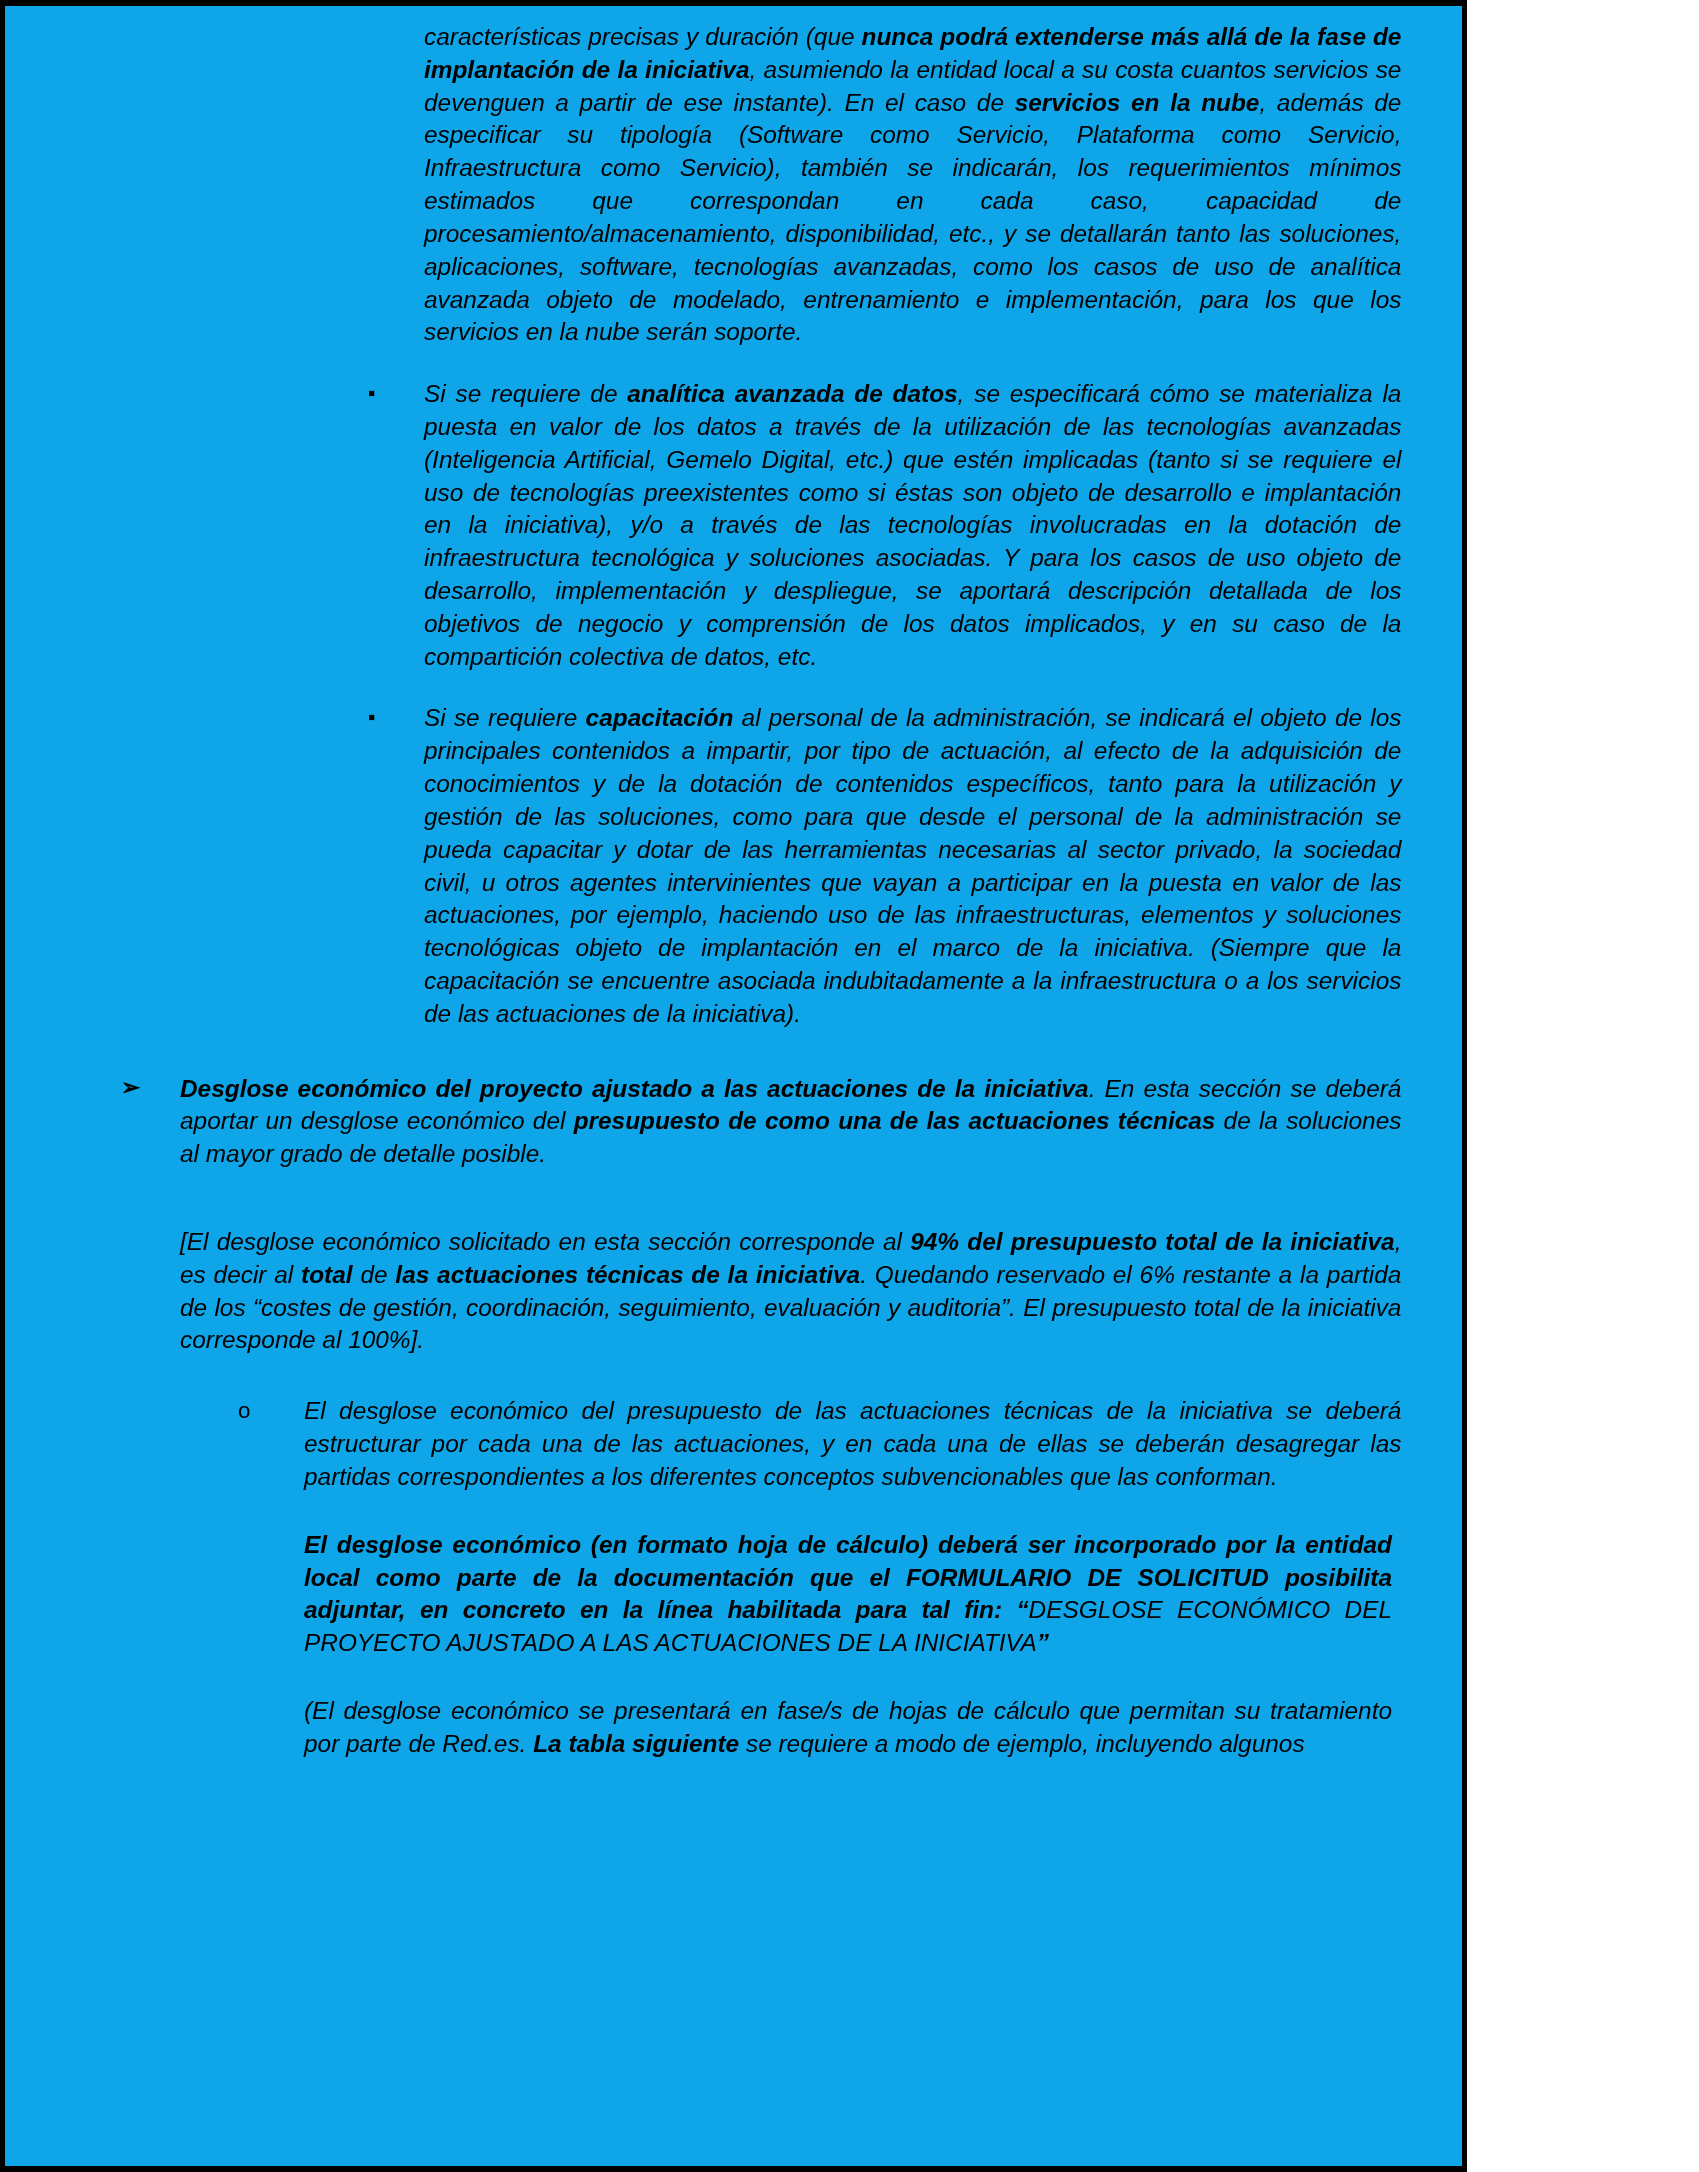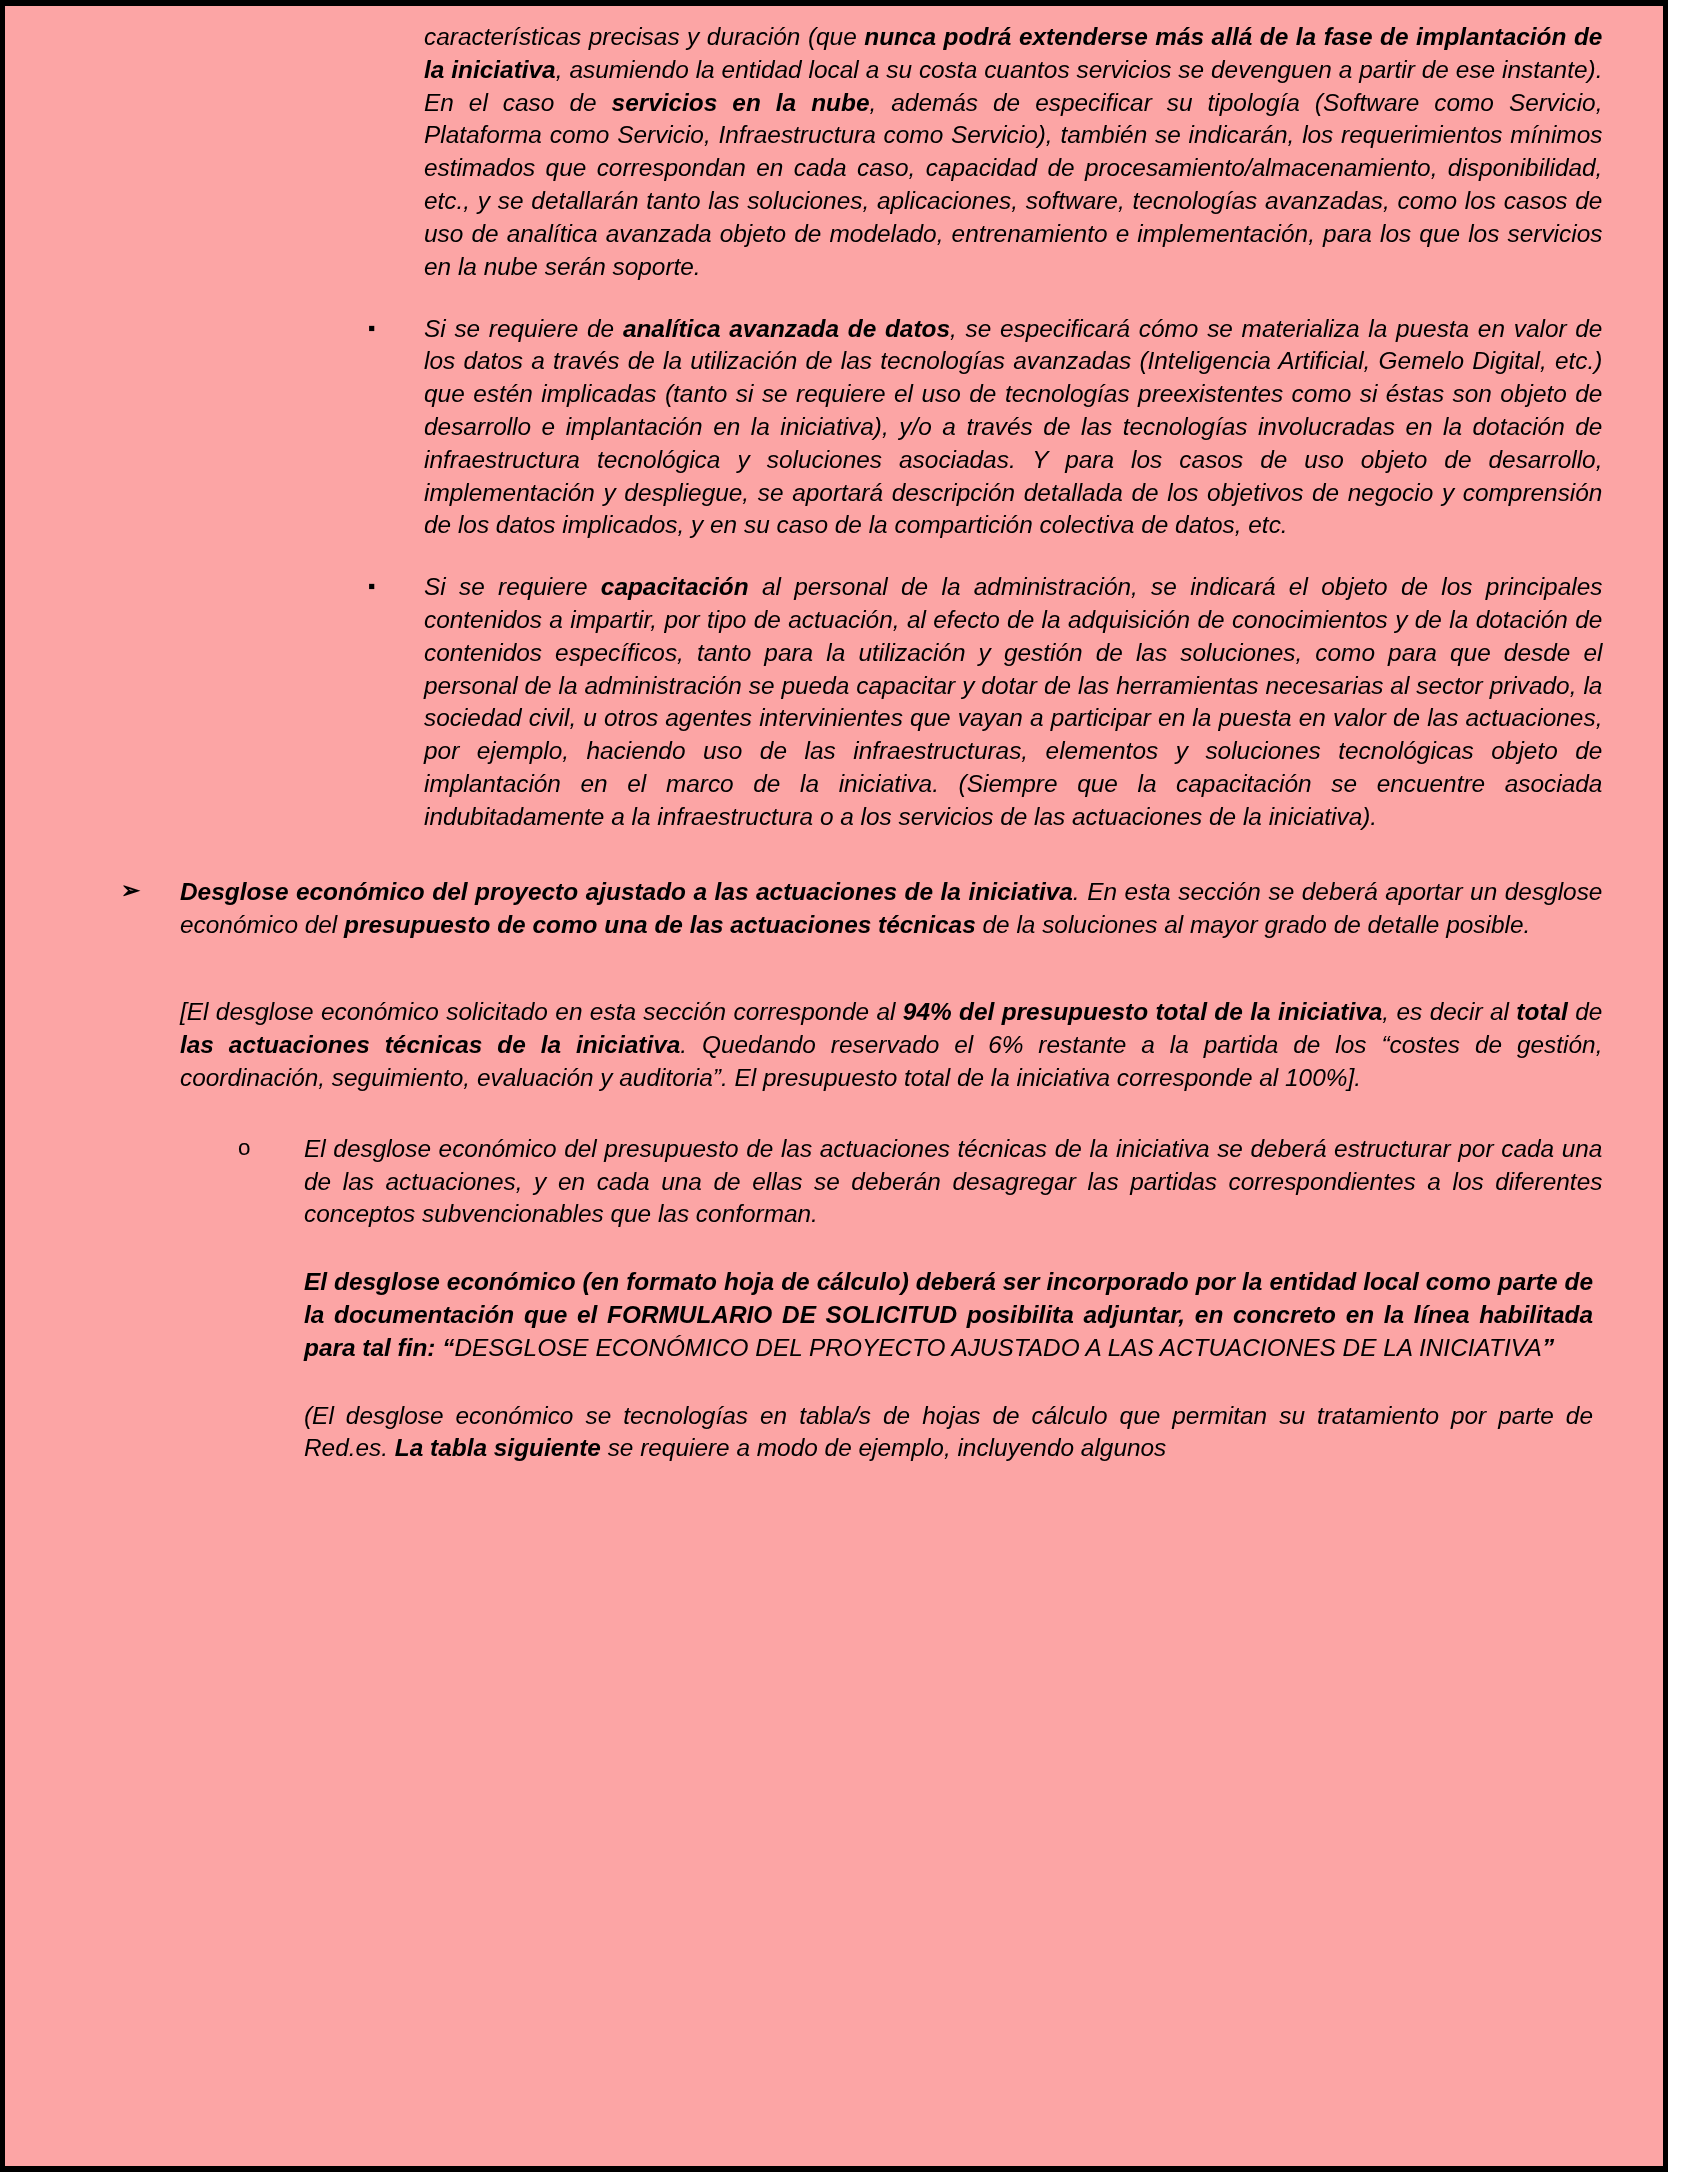--- a/index.html
+++ b/index.html
@@ -8,28 +8,28 @@
     background: #ffffff;
   }
   body {
     width: 1700px;
     min-height: 2172px;
     font-family: "Liberation Sans", sans-serif;
     color: #000000;
   }
   .page {
     position: relative;
-    width: 1668px;
+    width: 1467px;
     min-height: 2172px;
     box-sizing: border-box;
     border-left: 5.6px solid #000;
     border-right: 5.6px solid #000;
     border-top: 0;
     border-bottom: 0;
-    background: #fca5a5;
+    background: #0ea5e9;
   }
   .page::before {
     content: "";
     position: absolute;
     left: 0; right: 0; top: 0;
     height: 5.6px;
     background: #000;
   }
   .page::after {
     content: "";
@@ -138,18 +138,18 @@
     <div class="circ-item">
       <span class="marker">o</span>
       <p><span>El desglose económico del presupuesto de las actuaciones técnicas de la iniciativa se deberá estructurar por cada una de las actuaciones, y en cada una de ellas se deberán desagregar las partidas correspondientes a los diferentes conceptos subvencionables que las conforman.</span></p>
     </div>
 
     <div class="sub-block">
       <p><b>El desglose económico (en formato hoja de cálculo) deberá ser incorporado por la entidad local como parte de la documentación que el FORMULARIO DE SOLICITUD posibilita adjuntar, en concreto en la línea habilitada para tal fin: “</b><span>DESGLOSE ECONÓMICO DEL PROYECTO AJUSTADO A LAS ACTUACIONES DE LA INICIATIVA</span><b>”</b></p>
     </div>
 
     <div class="sub-block">
-      <p><span>(El desglose económico se tecnologías en tabla/s de hojas de cálculo que permitan su tratamiento por parte de Red.es. </span><b>La tabla siguiente</b><span> se requiere a modo de ejemplo, incluyendo algunos</span></p>
+      <p><span>(El desglose económico se presentará en fase/s de hojas de cálculo que permitan su tratamiento por parte de Red.es. </span><b>La tabla siguiente</b><span> se requiere a modo de ejemplo, incluyendo algunos</span></p>
     </div>
 
   </div>
 </div>
 
 
 </body></html>

